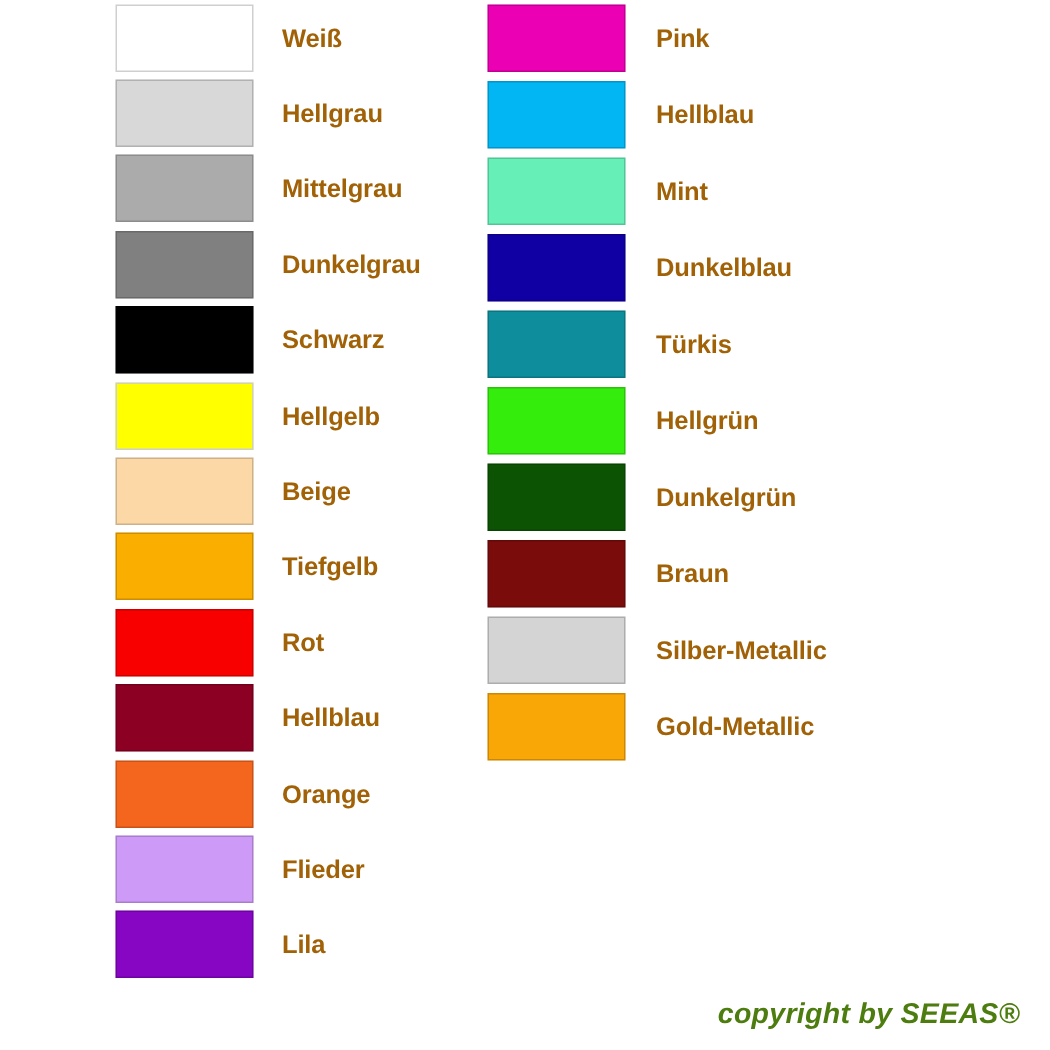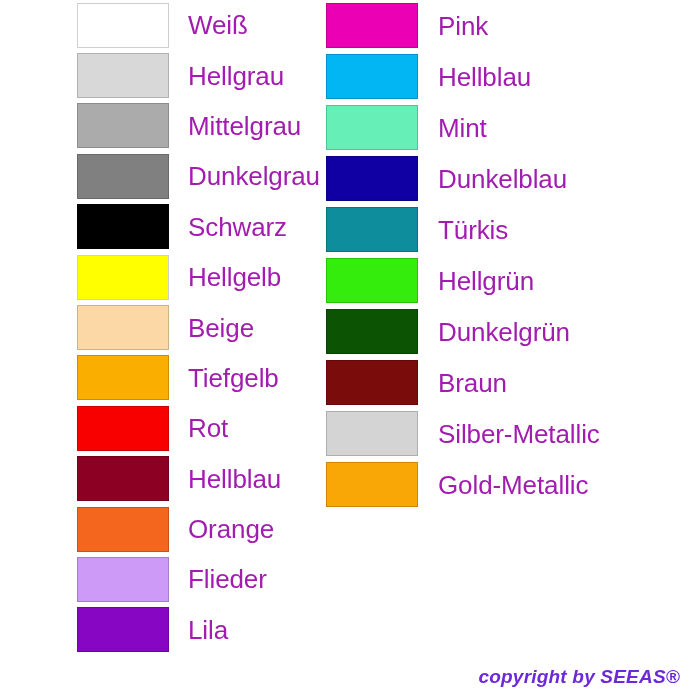--- a/index.html
+++ b/index.html
@@ -63,44 +63,44 @@
     flex: 0 0 92px;
     box-sizing: border-box;
     border: 1px solid #cfcfcf;
   }
 
   .swatch.dark-border {
     border: 1px solid rgba(0,0,0,0.18);
   }
 
   .color-label {
-    font-size: 26px;
-    font-weight: normal;
-    color: #a21caf;
+    font-size: 17px;
+    font-weight: bold;
+    color: #a16207;
     letter-spacing: -0.1px;
     white-space: nowrap;
     line-height: 1;
   }
 
   .column-left .color-label {
     padding-left: 19px;
   }
 
   .column-right .color-label {
     padding-left: 20px;
   }
 
   .footer {
     position: absolute;
     right: 20px;
     bottom: 12px;
     font-size: 19px;
     font-weight: bold;
     font-style: italic;
-    color: #6d28d9;
+    color: #4d7c0f;
     letter-spacing: 0.2px;
     white-space: nowrap;
     margin-top: 39px;
   }
 </style>
 </head>
 <body>
 
 <div id="chart">
 

